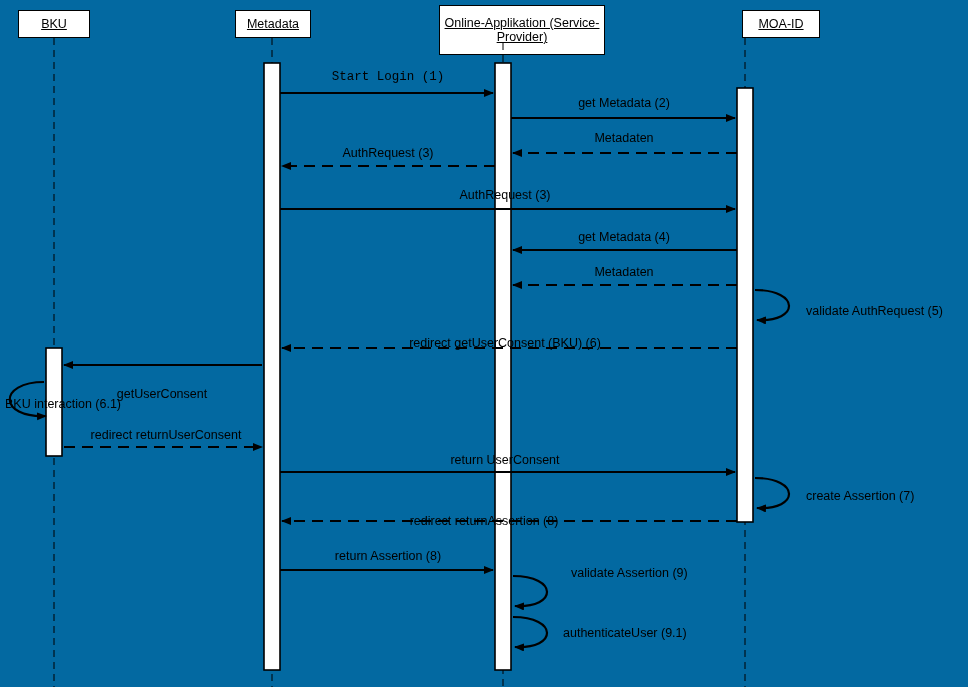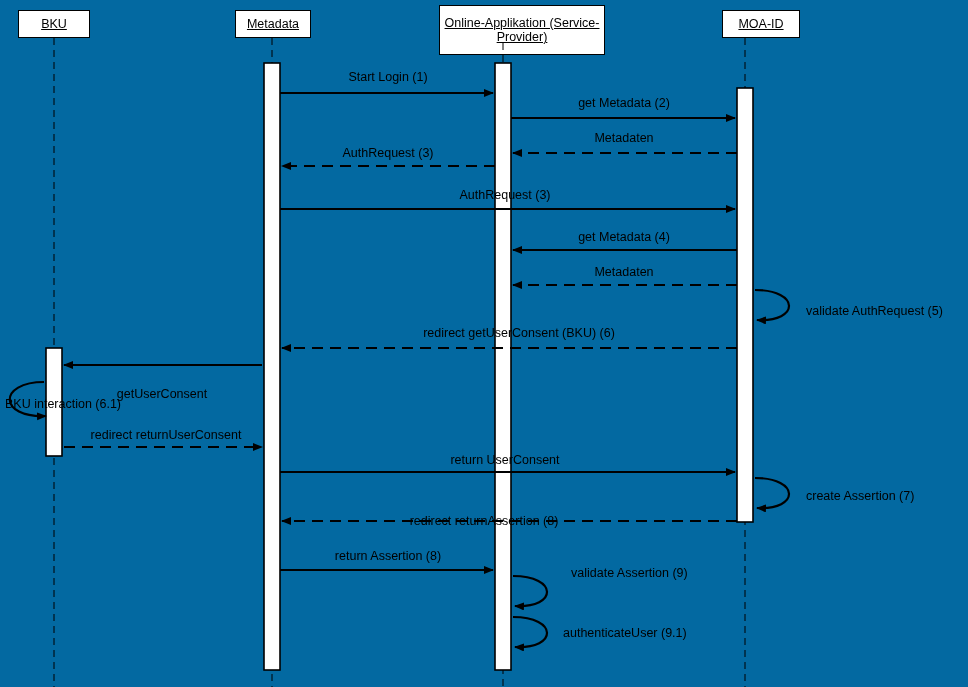--- a/index.html
+++ b/index.html
@@ -56,21 +56,21 @@
 
   <div class="lifeline-box" style="left:18px; top:10px; width:72px; height:28px;">
     <span>BKU</span>
   </div>
   <div class="lifeline-box" style="left:235px; top:10px; width:76px; height:28px;">
     <span>Metadata</span>
   </div>
   <div class="lifeline-box" style="left:439px; top:5px; width:166px; height:50px;justify-content:flex-end;">
     <span>Online-Applikation (Service-Provider)</span>
   </div>
-  <div class="lifeline-box" style="left:722px; top:10px; width:78px; height:28px;">
+  <div class="lifeline-box" style="left:742px; top:10px; width:78px; height:28px;">
     <span>MOA-ID</span>
   </div>
 
   <svg class="layer" viewBox="0 0 968 687">
     <defs>
       <marker id="arrowFull" markerWidth="12" markerHeight="12" refX="9" refY="4" orient="auto" markerUnits="userSpaceOnUse">
         <path d="M0,0 L10,4 L0,8 z" fill="#000000"></path>
       </marker>
     </defs>
 
@@ -106,28 +106,28 @@
 
     <g stroke="#000000" stroke-width="2.2" fill="none" marker-end="url(#arrowFull)">
       <path d="M755,290 C800,290 800,322 757,320"></path>
       <path d="M44,382 C-2,382 -2,418 46,416"></path>
       <path d="M755,478 C800,478 800,510 757,508"></path>
       <path d="M513,576 C558,576 558,608 515,606"></path>
       <path d="M513,617 C558,617 558,649 515,647"></path>
     </g>
   </svg>
 
-  <div class="msg-label center" style="left:388px; top:70px;">Start Login (1)</div>
+  <div class="msg-label center" style="left:388px; top:70px;font-family:Liberation Mono, monospace;">Start Login (1)</div>
   <div class="msg-label center" style="left:624px; top:96px;">get Metadata (2)</div>
   <div class="msg-label center" style="left:624px; top:131px;">Metadaten</div>
   <div class="msg-label center" style="left:388px; top:146px;">AuthRequest (3)</div>
   <div class="msg-label center" style="left:505px; top:188px;">AuthRequest (3)</div>
   <div class="msg-label center" style="left:624px; top:230px;">get Metadata (4)</div>
   <div class="msg-label center" style="left:624px; top:265px;">Metadaten</div>
-  <div class="msg-label center" style="left:505px; top:326px;margin-left:14px;">redirect getUserConsent (BKU) (6)</div>
+  <div class="msg-label center" style="left:505px; top:336px;">redirect getUserConsent (BKU) (6)</div>
   <div class="msg-label center" style="left:162px; top:347px;margin-top:40px;">getUserConsent</div>
   <div class="msg-label center" style="left:166px; top:428px;">redirect returnUserConsent</div>
   <div class="msg-label center" style="left:505px; top:453px;">return UserConsent</div>
   <div class="msg-label center" style="left:484px; top:502px;margin-top:12px;">redirect returnAssertion (8)</div>
   <div class="msg-label center" style="left:388px; top:549px;">return Assertion (8)</div>
 
   <div class="msg-label" style="left:806px; top:304px;">validate AuthRequest (5)</div>
   <div class="msg-label" style="left:5px; top:397px;">BKU interaction (6.1)</div>
   <div class="msg-label" style="left:806px; top:489px;">create Assertion (7)</div>
   <div class="msg-label" style="left:563px; top:566px;margin-left:8px;">validate Assertion (9)</div>

